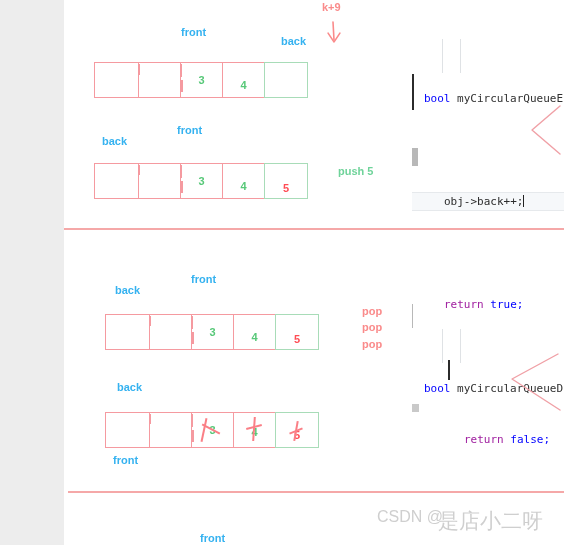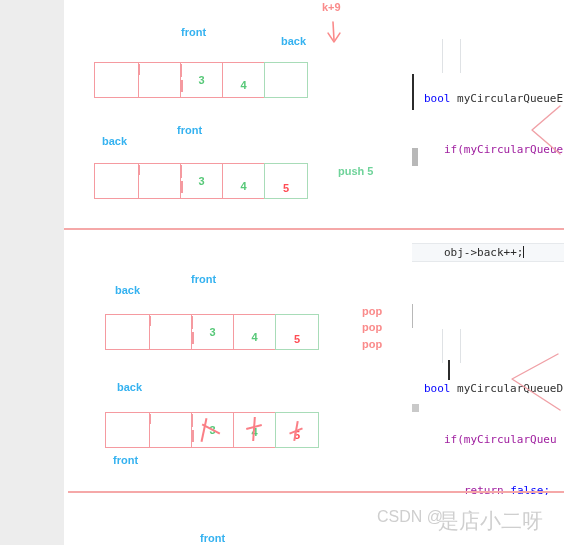--- a/index.html
+++ b/index.html
@@ -123,21 +123,20 @@
     <div class="tick" style="left:86px;top:2px;height:13px;"></div>
     <div class="tick" style="left:87px;top:18px;height:12px;"></div>
   </div>
 
   <div class="lbl lbl-green" style="left:338px;top:166px;font-size:11px;">push 5</div>
 
   <div class="code" style="left:412px;top:22px;width:152px;">
     <div class="code-gutterline" style="left:30px;top:17px;height:34px;"></div>
     <div class="code-gutterline" style="left:48px;top:17px;height:34px;"></div>
     <div class="ln"><span class="kw">bool</span><span class="fn"> myCircularQueueEn</span></div>
-    <div class="ln" style="padding-left:32px;"><span class="kw2">if(myCircularQueue</span></div>
     <div class="ln">&nbsp;</div>
     <div class="ln hl" style="padding-left:32px;"><span class="pl">obj-&gt;back++;</span><span class="caret"></span></div>
     <div class="ln">&nbsp;</div>
     <div class="ln" style="padding-left:32px;"><span class="kw2">return </span><span class="kw">true;</span></div>
     <div class="ln"><span class="pl">}</span></div>
   </div>
   <div class="blockbar" style="left:412px;top:74px;height:36px;background:#2b2b2b;"></div>
   <div class="blockbar" style="left:412px;top:148px;height:18px;background:#b8b8b8;width:6px;"></div>
   <svg class="chev" style="left:530px;top:104px;" width="34" height="52">
     <path d="M30,2 L2,26 L30,50" stroke="#f0a0a6" stroke-width="1.4" fill="none" stroke-linecap="round" stroke-linejoin="round"></path>
@@ -204,21 +203,20 @@
   </div>
 
   <div class="lbl lbl-blue" style="left:113px;top:455px;">front</div>
 
   <div class="lbl lbl-red" style="left:418px;top:435px;font-size:10px;font-weight:400;">11:54继续</div>
 
   <div class="code" style="left:412px;top:312px;width:152px;">
     <div class="code-gutterline" style="left:30px;top:17px;height:34px;"></div>
     <div class="code-gutterline" style="left:48px;top:17px;height:34px;"></div>
     <div class="ln"><span class="kw">bool</span><span class="fn"> myCircularQueueD</span></div>
-    <div class="ln" style="padding-left:32px;"><span class="kw2">if(myCircularQueu</span></div>
     <div class="ln" style="padding-left:52px;"><span class="kw2">return </span><span class="kw">false;</span></div>
     <div class="ln">&nbsp;</div>
     
     
     
   </div>
   <div class="blockbar" style="left:412px;top:304px;height:24px;background:#b8b8b8;width:1px;"></div>
   <div class="blockbar" style="left:448px;top:360px;height:20px;background:#2b2b2b;"></div>
   <div class="blockbar" style="left:412px;top:404px;height:8px;width:7px;background:#c9c9c9;"></div>
   <svg class="chev" style="left:508px;top:352px;" width="56" height="60">

